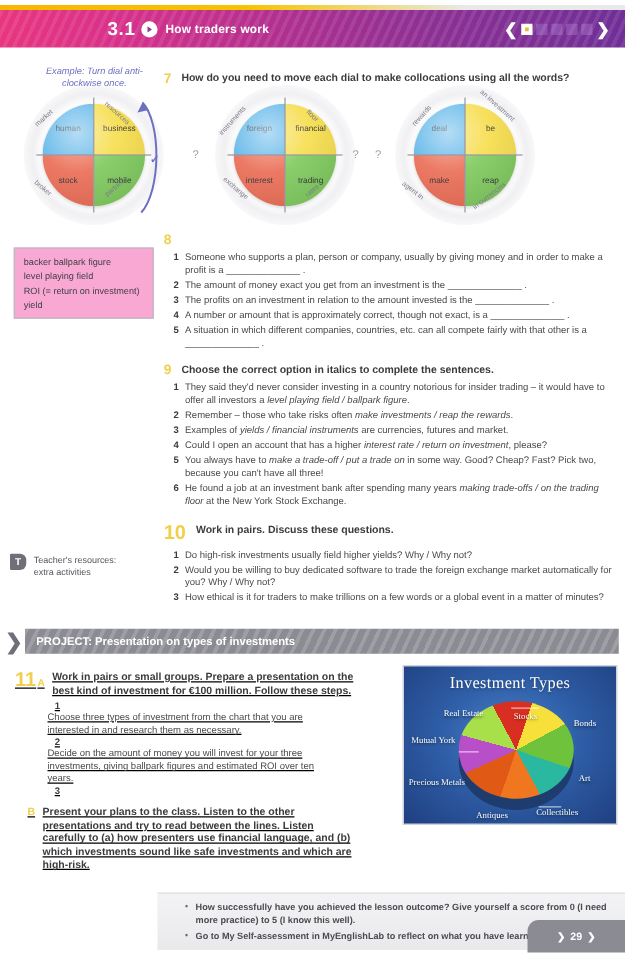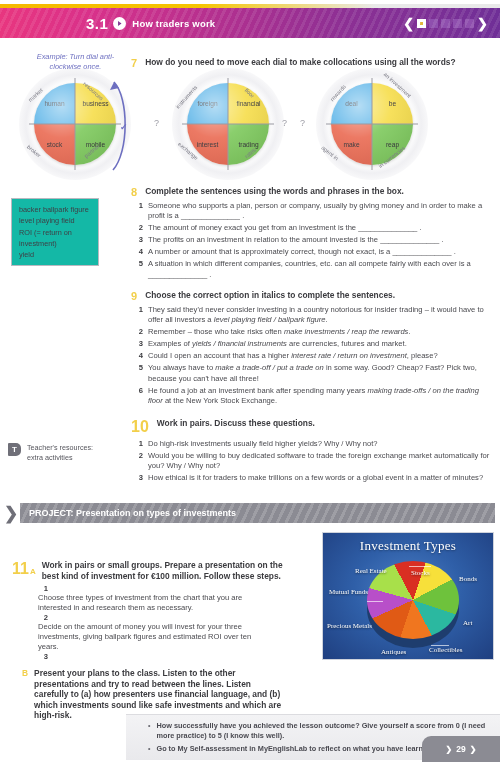--- a/index.html
+++ b/index.html
@@ -77,22 +77,22 @@
   .crosshair:before, .crosshair:after{ content:""; position:absolute; background:#9a9aa2; }
   .crosshair:before{ left:50%; top:-5px; width:1px; height:92px; transform:translateX(-.5px); }
   .crosshair:after{ top:50%; left:-5px; height:1px; width:92px; transform:translateY(-.5px); }
   .olabel{ position:absolute; font-size:5.6px; color:#7c7c86; white-space:nowrap; }
   .dial-q{ position:absolute; font-size:9px; color:#9d9da6; }
   .arrow-arc{ position:absolute; }
   .tick{ position:absolute; color:#6d6fc0; font-size:9px; font-weight:700; }
 
   
   .wordbox{
-    position:absolute; left:11px; top:198px; width:88px; padding:5px 7px;
-    border:1px solid #b9b9c0; background:#14b8a6;
+    position:absolute; left:11px; top:198px; width:112px; padding:5px 7px;
+    border:1px solid #b9b9c0; background:#f9a8d4;
   }
   .wordbox div{ font-size:7.3px; color:#3f3f45; line-height:1.55; }
 
   
   .ex-block{ position:absolute; left:131px; width:362px; }
   .ex-block .head-row{ display:flex; gap:8px; align-items:flex-start; margin-bottom:3px; }
   .ex-block .q-row{ display:flex; gap:5px; align-items:flex-start; margin-bottom:2px; padding-left:2px; }
 
   #ex8{ top:186px; }
   #ex9{ top:290px; }
@@ -113,21 +113,21 @@
     position:absolute; left:20px; top:0; width:475px; height:20px; background:#8b8b93;
     display:flex; align-items:center; padding-left:9px;
   }
   .proj-bar:after{
     content:""; position:absolute; inset:0;
     background: repeating-linear-gradient(115deg, rgba(255,255,255,.17) 0 3px, rgba(255,255,255,0) 3px 8px);
   }
   .proj-label{ position:relative; z-index:2; color:#fff; font-size:9px; font-weight:700; }
 
   
-  #ex11{ position:absolute; left:12px; top:560px; width:300px; }
+  #ex11{ position:absolute; left:12px; top:536px; width:300px;text-decoration:underline; }
   #ex11 .head-row{ display:flex; gap:6px; align-items:flex-start; }
   .sub{ font-size:8px; font-weight:700; color:#f2cf4a; }
   .subB{ font-size:8.4px; font-weight:700; color:#f2cf4a; }
 
   
   .pie-card{
     position:absolute; left:322px; top:532px; width:172px; height:128px;
     background: radial-gradient(ellipse at 50% 45%, #4d7fc4 0%, #2f5fa8 45%, #1f3f80 100%);
     border:1px solid #cfd3dc; overflow:hidden;
   }
@@ -299,41 +299,40 @@
   <div class="wordbox">
     <div>backer    ballpark figure</div>
     <div>level playing field</div>
     <div>ROI (= return on investment)</div>
     <div>yield</div>
   </div>
 
   <div class="ex-block" id="ex8">
     <div class="head-row">
       <div class="ex-num">8</div>
-      <div class="ex-head">Complete the sentences using the words and phrases in the box.</div>
     </div>
     <div class="q-row">
         <div class="item-num">1</div>
         <div class="item-txt">Someone who supports a plan, person or company, usually by giving money and in order to make a profit is a ______________ .</div>
       </div>
     <div class="q-row">
         <div class="item-num">2</div>
         <div class="item-txt">The amount of money exact you get from an investment is the ______________ .</div>
       </div>
     <div class="q-row">
         <div class="item-num">3</div>
         <div class="item-txt">The profits on an investment in relation to the amount invested is the ______________ .</div>
       </div>
     <div class="q-row">
         <div class="item-num">4</div>
         <div class="item-txt">A number or amount that is approximately correct, though not exact, is a ______________ .</div>
       </div>
     <div class="q-row">
         <div class="item-num">5</div>
-        <div class="item-txt">A situation in which different companies, countries, etc. can all compete fairly with each over is a ______________ .</div>
+        <div class="item-txt">A situation in which different companies, countries, etc. can all compete fairly with that other is a ______________ .</div>
       </div>
   </div>
 
   <div class="ex-block" id="ex9">
     <div class="head-row">
       <div class="ex-num">9</div>
       <div class="ex-head">Choose the correct option in italics to complete the sentences.</div>
     </div>
     <div class="q-row">
         <div class="item-num">1</div>
@@ -427,21 +426,21 @@
     <div class="pie-wrap">
       <div class="pie-depth"></div>
       <div class="pie-disc" id="pie-disc" style="background: conic-gradient(from -28deg, rgb(217, 47, 34) 0deg, rgb(217, 47, 34) 46.8deg, rgb(247, 224, 58) 46.8deg, rgb(247, 224, 58) 90deg, rgb(110, 194, 60) 90deg, rgb(110, 194, 60) 136.8deg, rgb(43, 184, 160) 136.8deg, rgb(43, 184, 160) 180deg, rgb(240, 118, 31) 180deg, rgb(240, 118, 31) 226.8deg, rgb(224, 90, 21) 226.8deg, rgb(224, 90, 21) 273.6deg, rgb(184, 79, 201) 273.6deg, rgb(184, 79, 201) 313.2deg, rgb(168, 224, 74) 313.2deg, rgb(168, 224, 74) 360deg);"></div>
     </div>
     <div class="pie-lbl" style="left:88px; top:36px;">Stocks</div>
     <div class="pie-lbl" style="left:136px; top:42px;">Bonds</div>
     <div class="pie-lbl" style="left:140px; top:86px;">Art</div>
     <div class="pie-lbl" style="left:106px; top:113px;">Collectibles</div>
     <div class="pie-lbl" style="left:58px; top:115px;">Antiques</div>
     <div class="pie-lbl" style="left:4px; top:90px; width:42px; line-height:1.1;">Precious Metals</div>
-    <div class="pie-lbl" style="left:6px; top:56px; width:42px; line-height:1.1;">Mutual Funds</div>
+    <div class="pie-lbl" style="left:6px; top:56px; width:42px; line-height:1.1;">Mutual York</div>
     <div class="pie-lbl" style="left:32px; top:34px;">Real Estate</div>
     <div class="pie-leader" style="left:86px; top:33px; width:22px;"></div>
     <div class="pie-leader" style="left:108px; top:112px; width:18px;"></div>
     <div class="pie-leader" style="left:44px; top:68px; width:16px;"></div>
   </div>
 
   <div class="sa-wrap">
     <div class="sa-body">
       <div class="sa-item">
         <div class="sa-dot">•</div>

